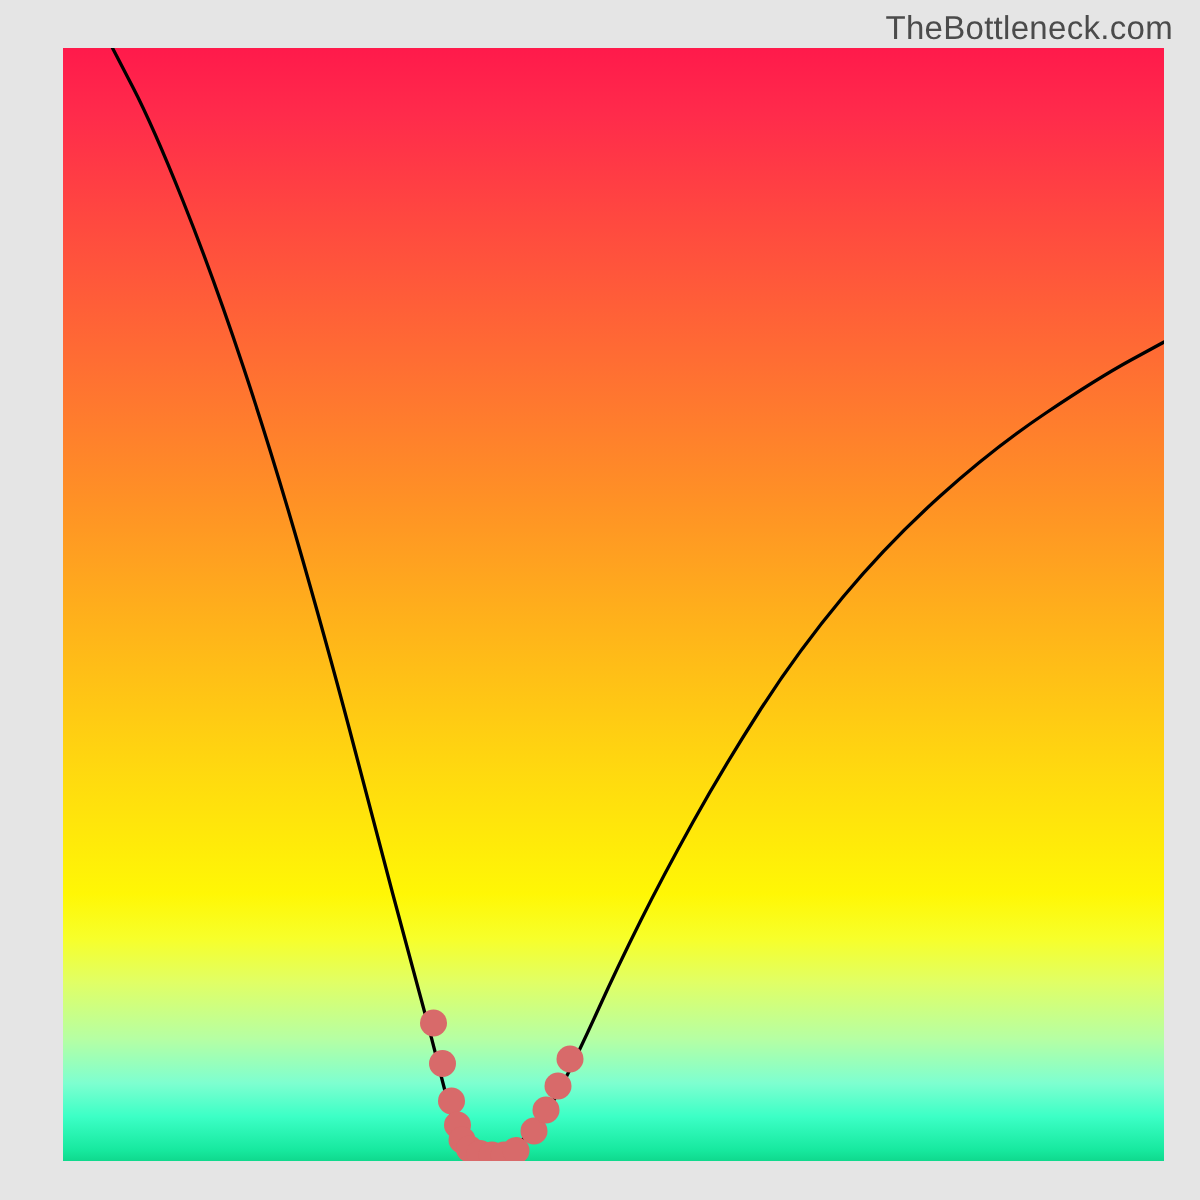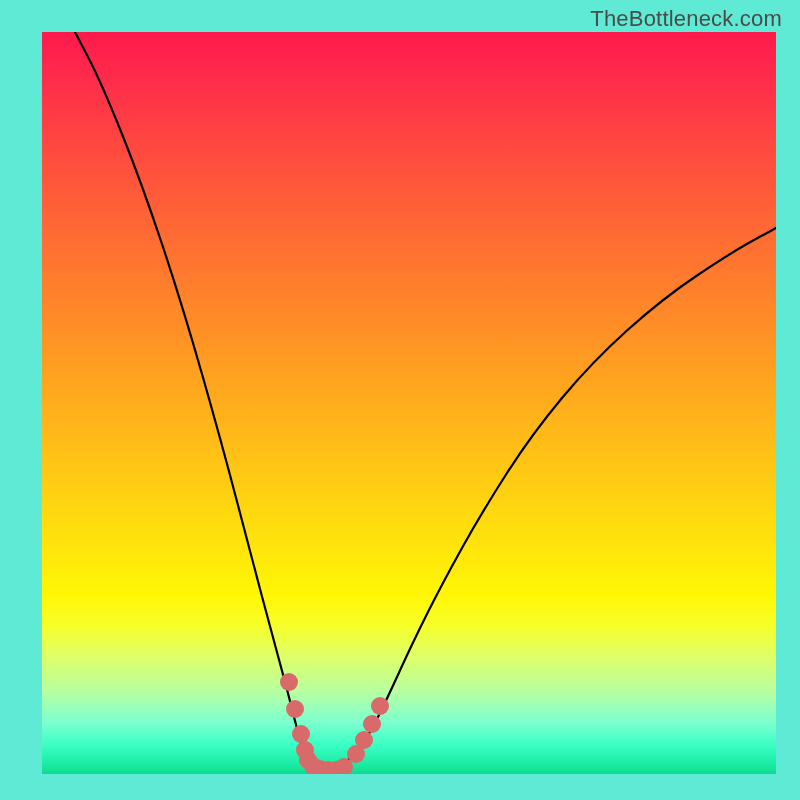--- a/index.html
+++ b/index.html
@@ -10,21 +10,21 @@
     overflow: hidden;
     background: #000;
     font-family: Arial, Helvetica, sans-serif;
   }
   .frame {
     position: absolute;
     left: 0;
     top: 0;
     width: 800px;
     height: 800px;
-    background: #5eead4;
+    background: #e5e5e5;
   }
   .plot-area {
     position: absolute;
     left: 42px;
     top: 32px;
     width: 734px;
     height: 742px;
     overflow: hidden;
   }
   .gradient-bg {

